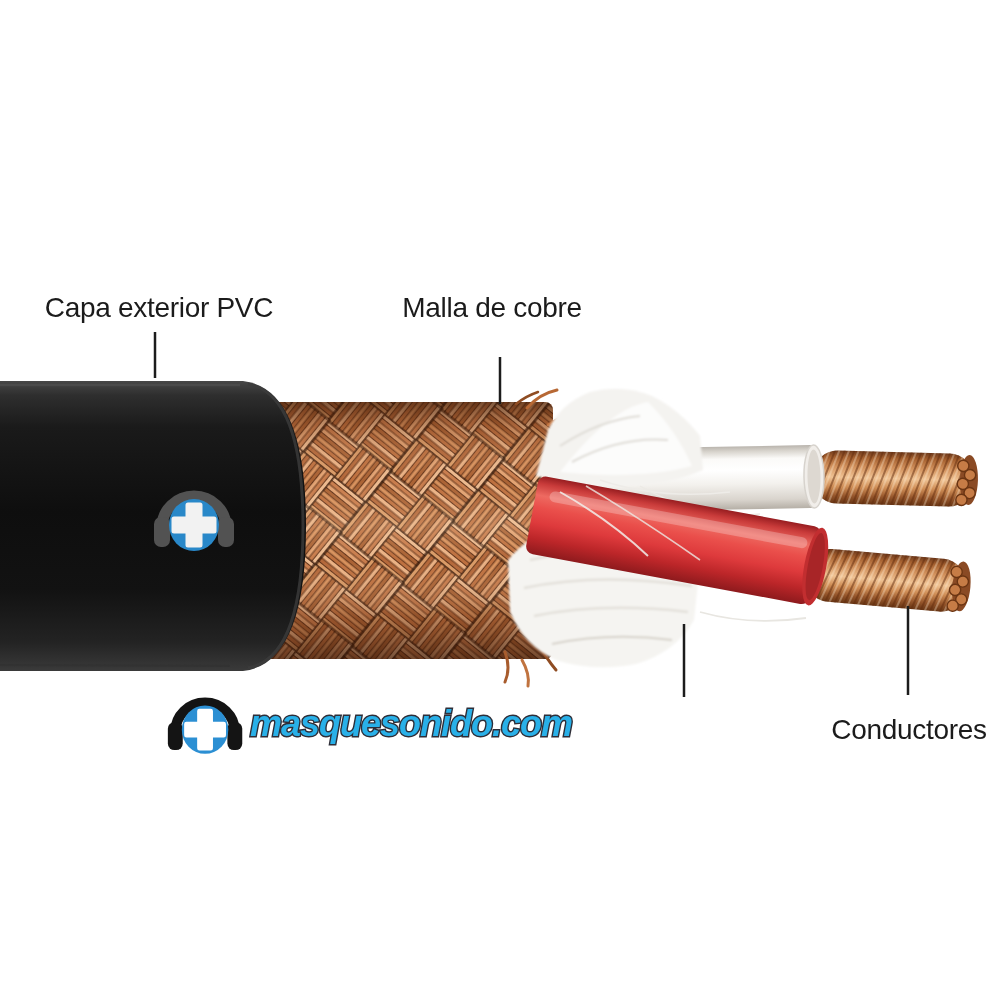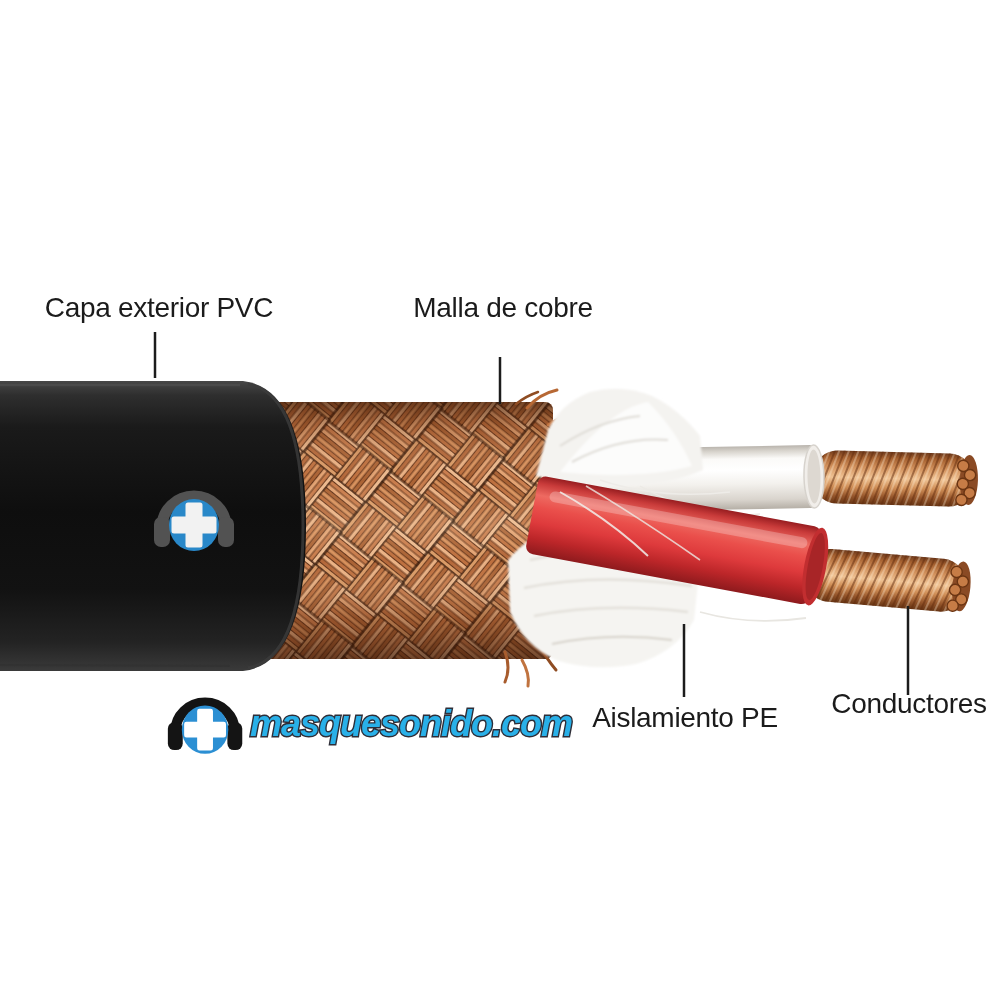--- a/index.html
+++ b/index.html
@@ -2,23 +2,23 @@
 <html><head>
 <meta charset="utf-8">
 <style>
   html,body{margin:0;padding:0;background:#fff;}
   .stage{position:relative;width:1000px;height:1000px;background:#ffffff;overflow:hidden;
          font-family:"Liberation Sans",sans-serif;}
   .stage svg.art{position:absolute;left:0;top:0;}
   .lbl{position:absolute;transform:translateX(-50%);font-size:28px;color:#1b1b1b;
        line-height:1.14;letter-spacing:-0.3px;white-space:nowrap;}
   #lbl-capa{left:159px;top:292px;}
-  #lbl-malla{left:503px;top:292px;}
+  #lbl-malla{left:492px;top:292px;}
   #lbl-aisl{left:685px;top:702px;}
-  #lbl-cond{left:909px;top:688px;}
+  #lbl-cond{left:909px;top:714px;}
 </style>
 </head>
 <body>
 
 <div class="stage">
 
 <svg class="art" width="1000" height="1000" viewBox="0 0 1000 1000">
   <defs>
     <linearGradient id="gJacket" x1="0" y1="0" x2="0" y2="1">
       <stop offset="0" stop-color="#474747"></stop>
@@ -207,17 +207,16 @@
     <text x="250" y="736" font-family="Liberation Sans, sans-serif" font-size="36" font-weight="bold" font-style="italic" letter-spacing="-1" fill="#29b0e8" stroke="#2e2e38" stroke-width="2.8" paint-order="stroke">masquesonido.com</text>
   </g>
 </svg>
 
 <div class="lbl" id="lbl-capa">Capa exterior PVC</div>
 
 <div class="lbl" id="lbl-malla">
   <div>Malla de cobre</div>
 </div>
 
-<div class="lbl" id="lbl-aisl">Aislamiento PE</div>
 
 <div class="lbl" id="lbl-cond">Conductores</div>
 
 </div>
 
 </body></html>

